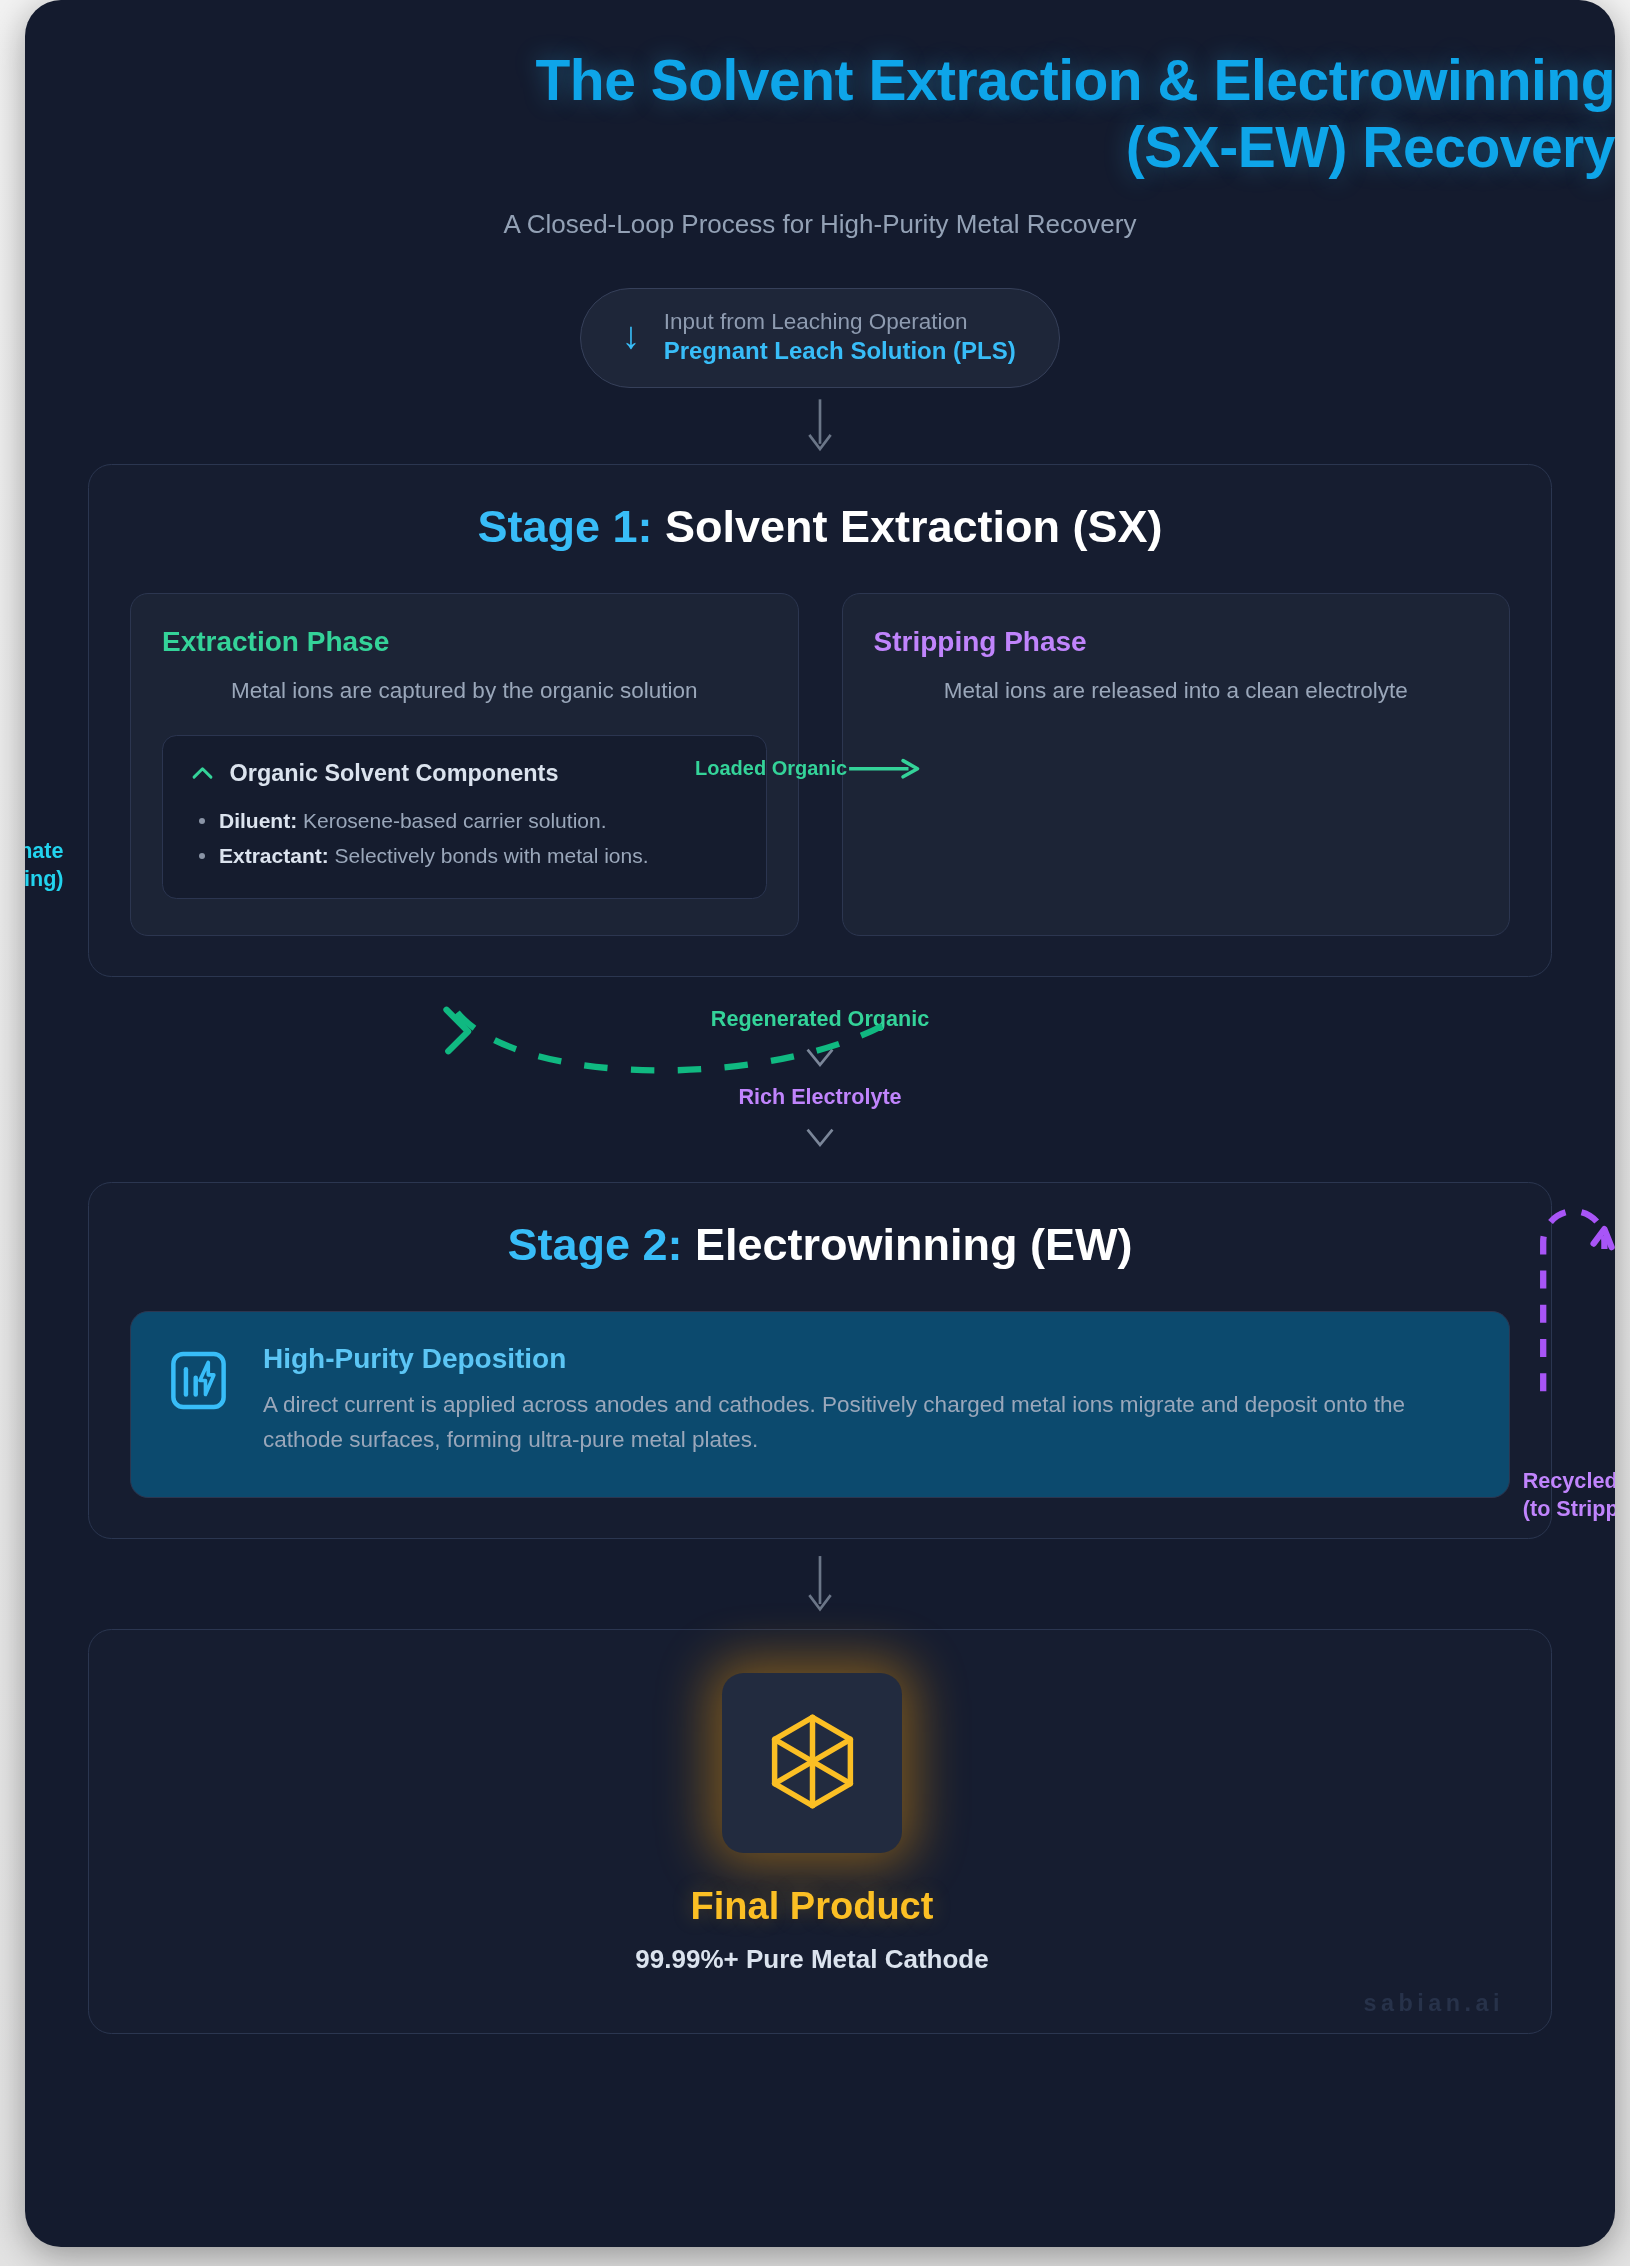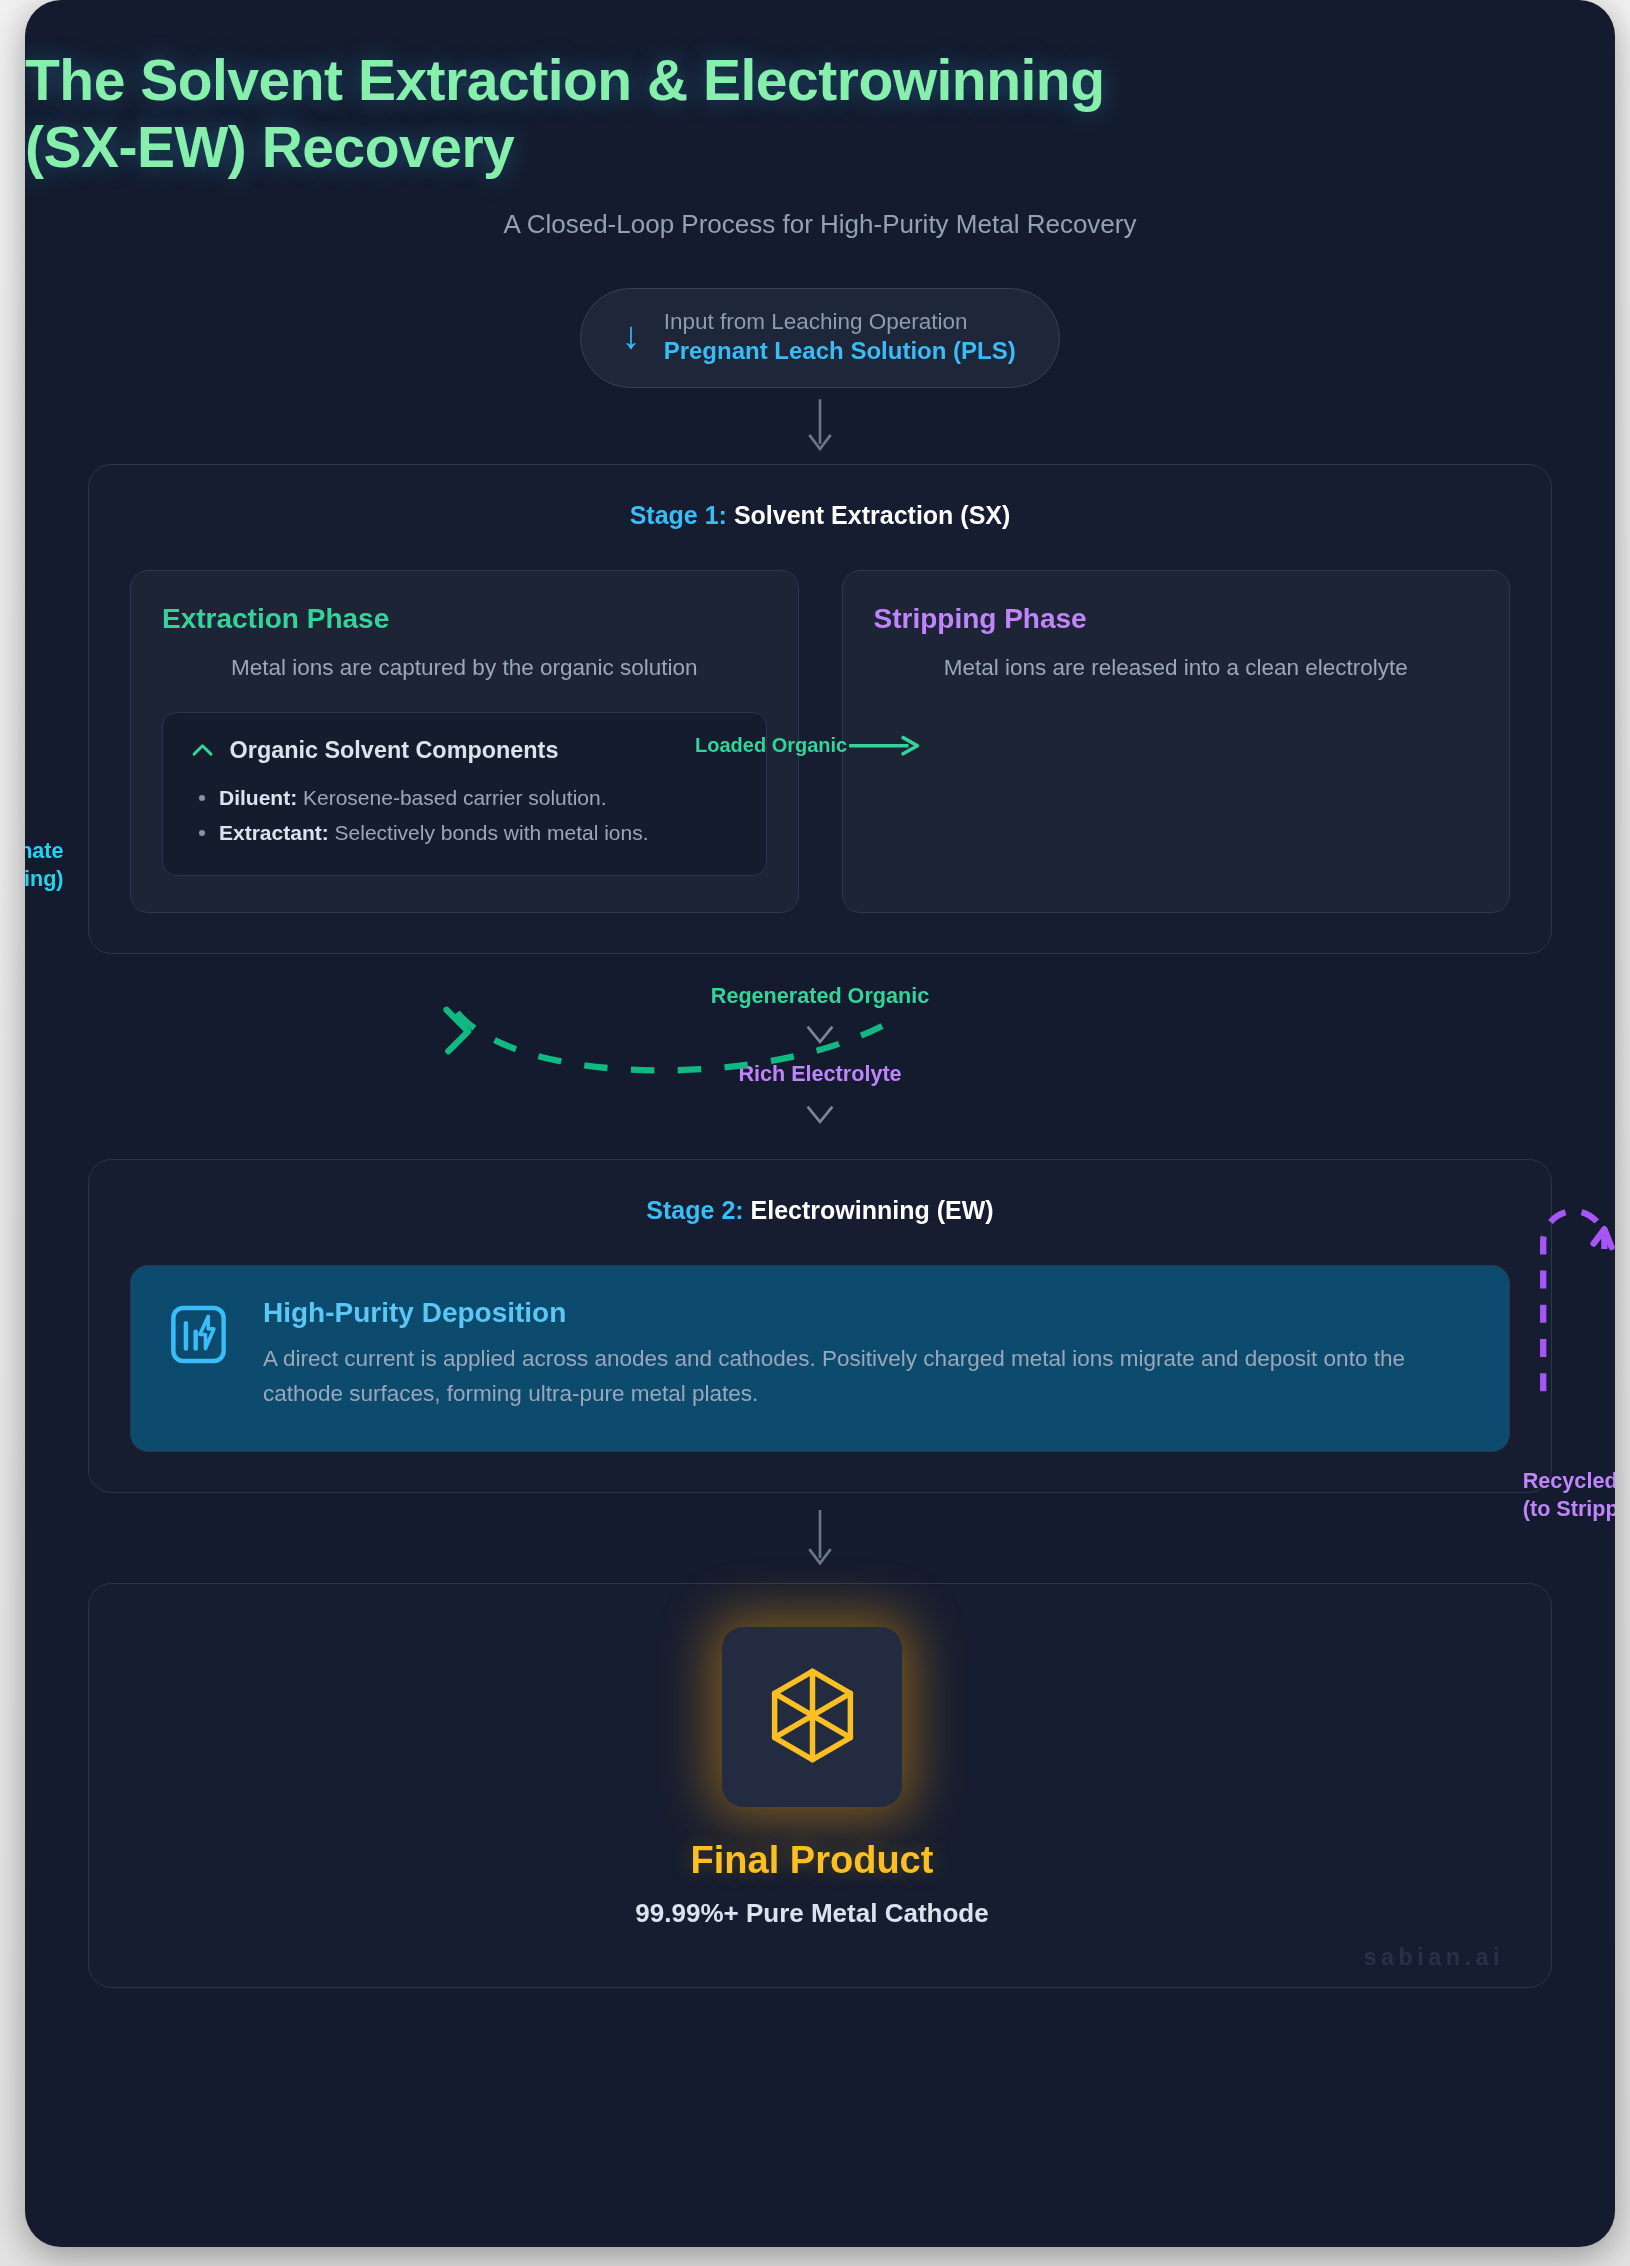--- a/index.html
+++ b/index.html
@@ -22,22 +22,22 @@
     height: 2247px;
     background: #141b2e;
     border-radius: 36px;
     box-shadow: 0 9px 36px rgba(0,0,0,0.35);
     overflow: hidden;
   }
 
   
   .hdr { padding-top: 47px; }
   .title {
-    text-align: left;
-    color: #86efac;
+    text-align: right;
+    color: #0ea5e9;
     font-size: 57px;
     font-weight: bold;
     line-height: 1.18;
     letter-spacing: -0.5px;
     text-shadow: 0 0 23.4px rgba(56,189,248,0.35);
   }
   .subtitle {
     margin-top: 27px;
     text-align: center;
     color: #93a1b5;
@@ -72,21 +72,21 @@
   
   .stage {
     margin: 0 63px;
     background: #161d30;
     border: 0.9px solid #2b3650;
     border-radius: 23.4px;
     padding: 36px 41px 40px 41px;
   }
   .stage-title {
     text-align: center;
-    font-size: 25px;
+    font-size: 45px;
     font-weight: bold;
     color: #ffffff;
     margin-bottom: 40px;
   }
   .stage-title .num { color: #38bdf8; }
 
   .phase-grid { display: flex; gap: 43px; position: relative; }
   .phase {
     flex: 1;
     background: #1c2436;

